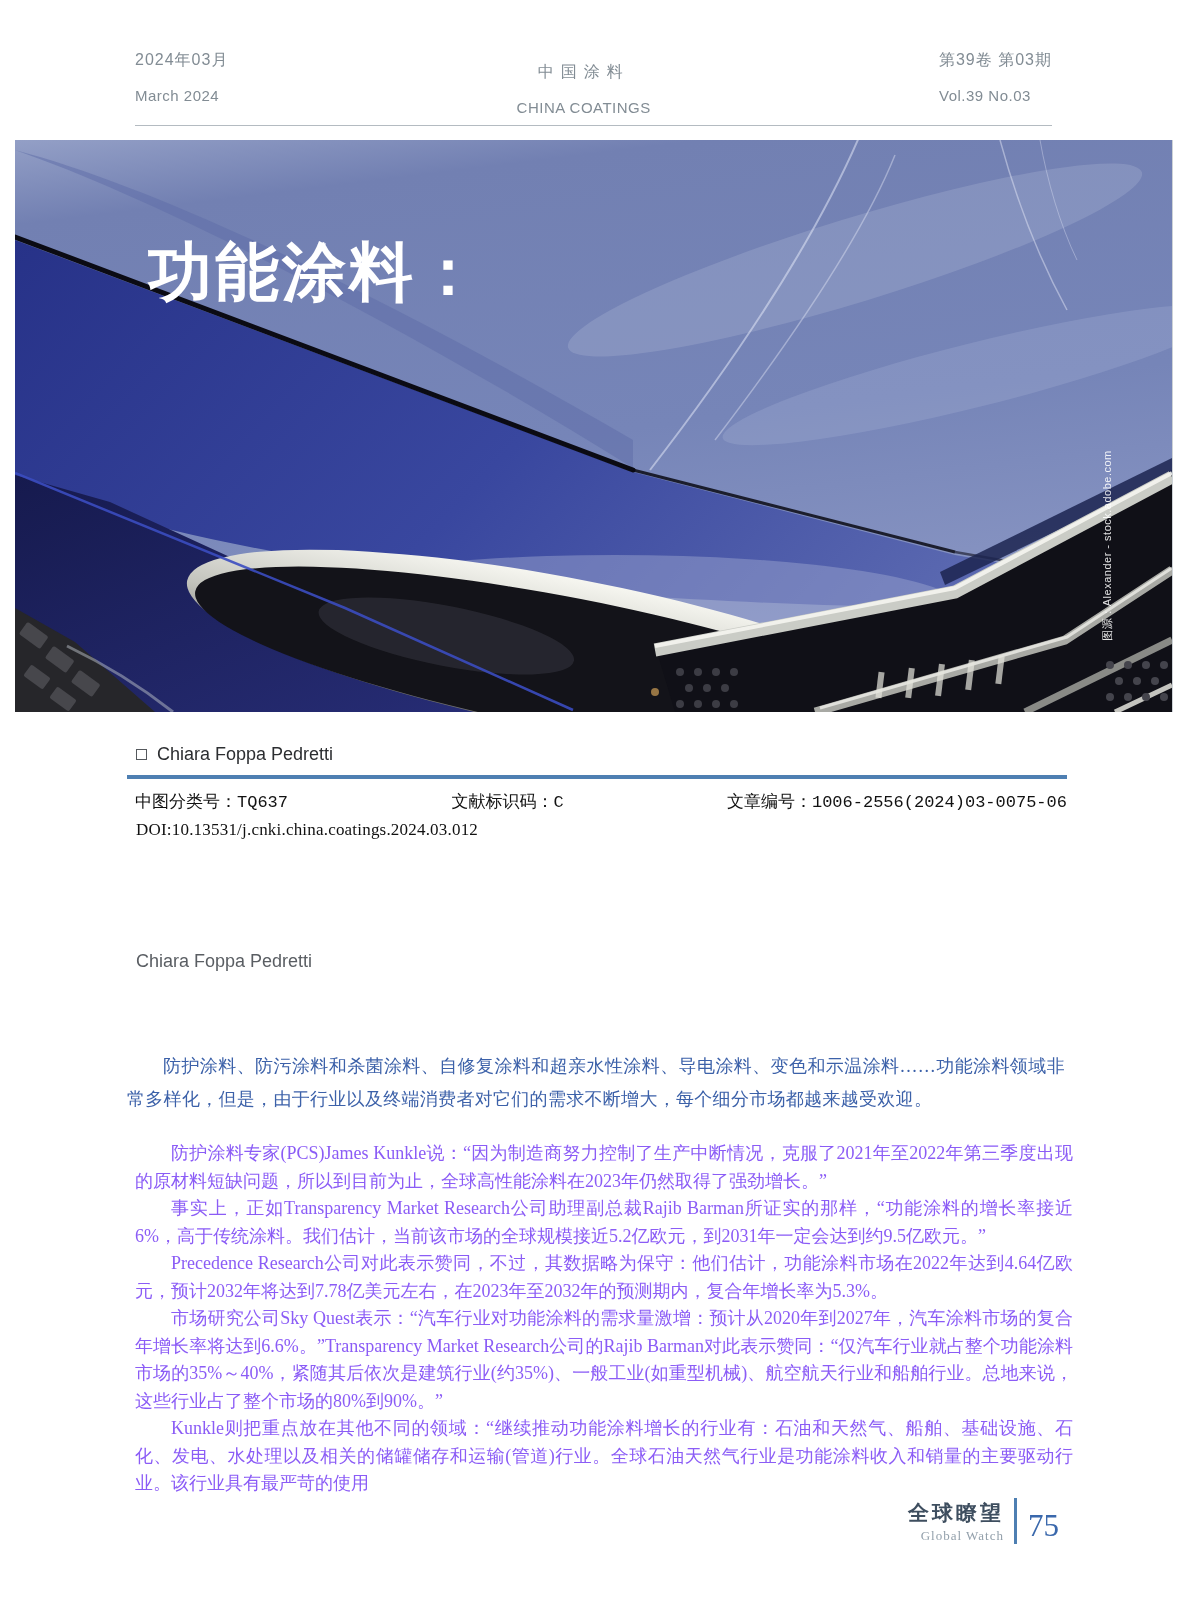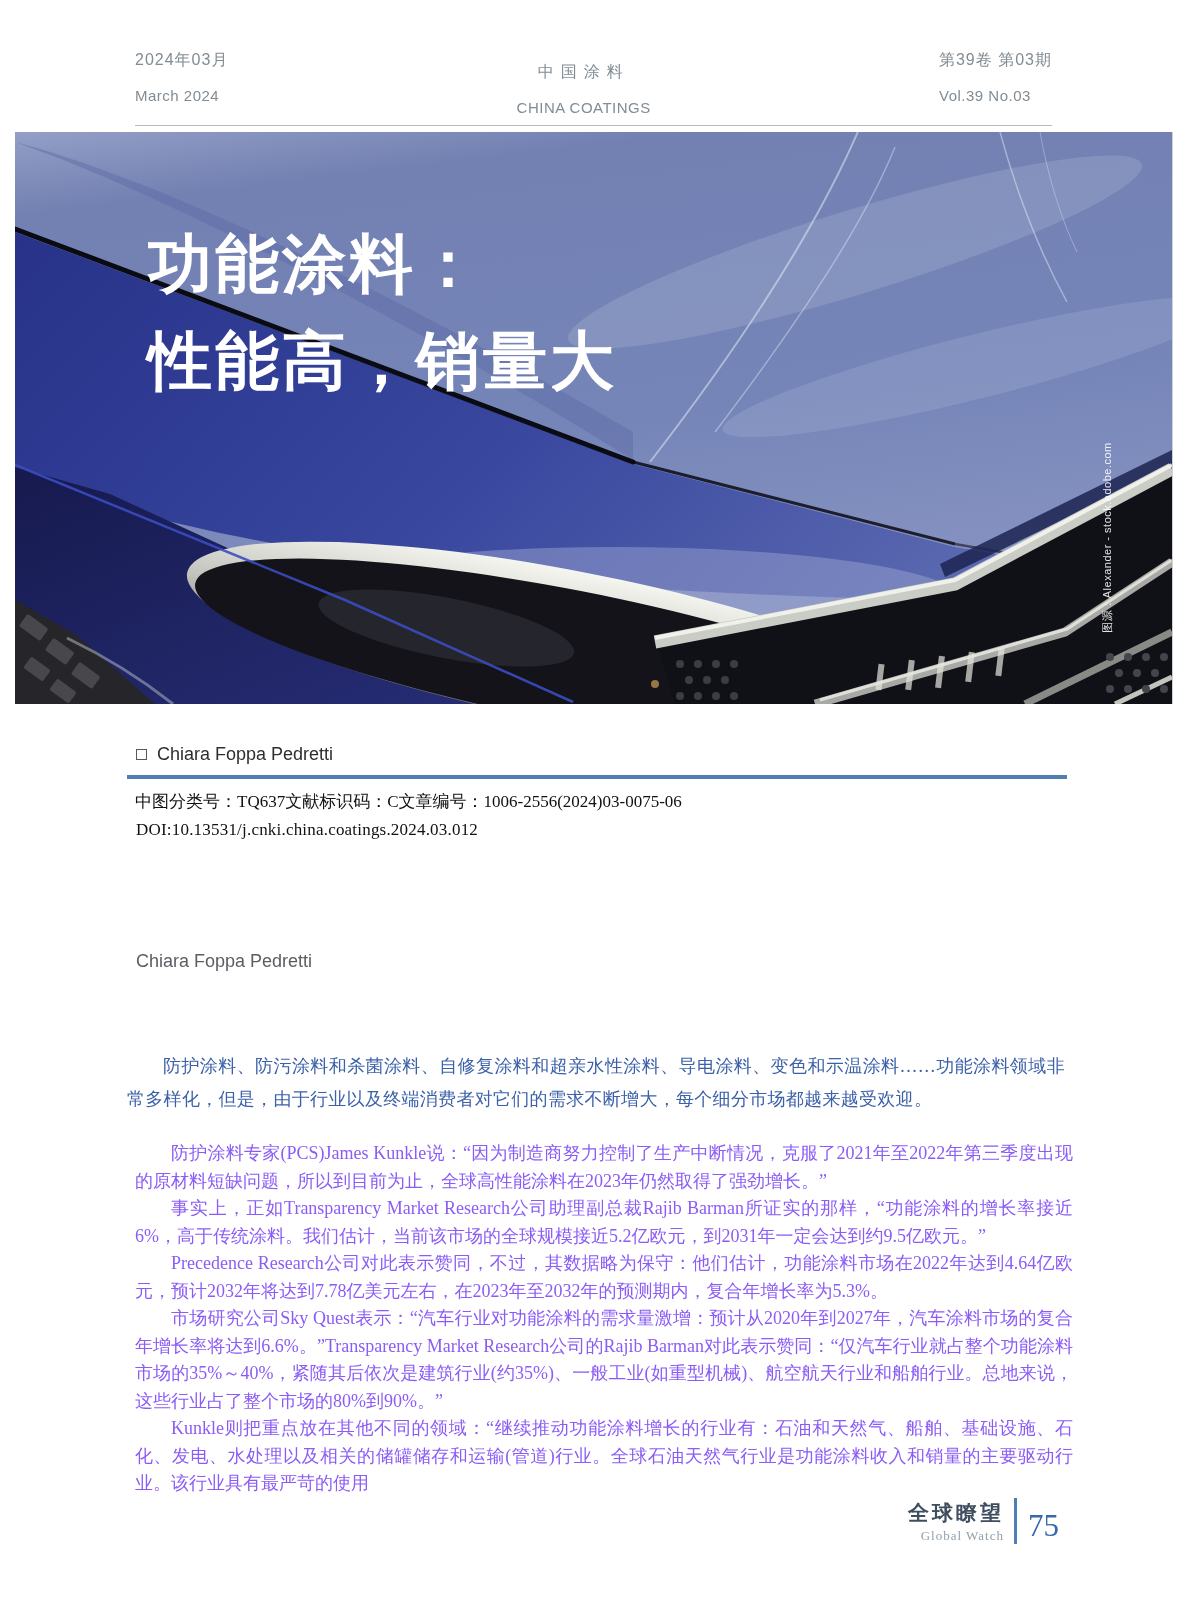--- a/index.html
+++ b/index.html
@@ -11,38 +11,38 @@
         align-items:flex-start;color:#828c94;font-family:"Liberation Sans","DejaVu Sans",sans-serif;
         padding-bottom:9px;border-bottom:1px solid #b4bbc1;}
   .mast .col{display:flex;flex-direction:column;gap:16px;}
   .mast .cn{font-size:16px;letter-spacing:1px;}
   .mast .cn.wide{letter-spacing:7px;margin-top:12px;}
   .mast .en{font-size:15px;letter-spacing:.5px;}
   .mast .center{text-align:center;}
   .mast .right{text-align:left;}
 
   
-  .hero{position:absolute;top:132px;left:15px;width:1157px;height:572px;overflow:hidden;
+  .hero{position:absolute;top:140px;left:15px;width:1157px;height:572px;overflow:hidden;
         border-right:1px solid #cdd2d6;}
   .hero svg{display:block;width:100%;height:100%;}
   .hero-title{position:absolute;left:133px;top:84px;color:#ffffff;
               font-family:"Liberation Sans","DejaVu Sans",sans-serif;font-weight:700;
               font-size:64px;line-height:97px;letter-spacing:3px;}
   .hero-credit{position:absolute;left:962px;top:398px;width:260px;text-align:center;
                transform:rotate(-90deg);transform-origin:center;
                color:rgba(255,255,255,.88);font-family:"Liberation Sans","DejaVu Sans",sans-serif;
                font-size:11px;letter-spacing:.5px;}
 
   
   .byline{position:absolute;top:744px;left:136px;display:flex;align-items:center;gap:10px;
           font-family:"Liberation Sans","DejaVu Sans",sans-serif;font-size:18px;color:#2c2e31;}
   .sq{width:9px;height:9px;border:1.5px solid #55595d;display:inline-block;}
   .rule-blue{position:absolute;top:775px;left:127px;width:940px;height:4px;background:#4e7fb2;}
-  .meta-row{position:absolute;top:790px;left:135px;width:932px;display:flex;
-            font-family:Liberation Serif, serif;font-size:17px;color:#111;font-weight:500;}
+  .meta-row{position:absolute;top:790px;left:135px;width:932px;display:flex;justify-content:space-between;
+            font-family:Liberation Mono, monospace;font-size:17px;color:#111;font-weight:500;}
   .doi{position:absolute;top:820px;left:136px;font-size:17px;color:#111;letter-spacing:.2px;}
 
   
   .title-en{position:absolute;top:891px;left:134px;width:940px;font-weight:700;font-size:33px;
             color:#4e78b1;letter-spacing:.2px;}
   .author-en{position:absolute;top:951px;left:136px;font-family:"Liberation Sans","DejaVu Sans",sans-serif;
              font-size:18px;color:#5a5e63;}
 
   
   .abstract{position:absolute;top:1050px;left:127px;width:938px;color:#3c61a9;font-size:18px;
@@ -189,21 +189,20 @@
         <rect x="862" y="532" width="6" height="26" transform="rotate(7 865 545)"></rect>
         <rect x="892" y="528" width="6" height="30" transform="rotate(7 895 543)"></rect>
         <rect x="922" y="524" width="6" height="32" transform="rotate(7 925 540)"></rect>
         <rect x="952" y="520" width="6" height="30" transform="rotate(7 955 535)"></rect>
         <rect x="982" y="516" width="6" height="28" transform="rotate(7 985 530)"></rect>
       </g>
     </svg>
 
     <div class="hero-title">
       <div>功能涂料：</div>
-      <div>性能高，销量大</div>
     </div>
     <div class="hero-credit">图源：Alexander - stock.adobe.com</div>
   </div>
 
   <div class="byline">
     <span class="sq"></span>
     <span>Chiara Foppa Pedretti</span>
   </div>
   <div class="rule-blue"></div>
 

